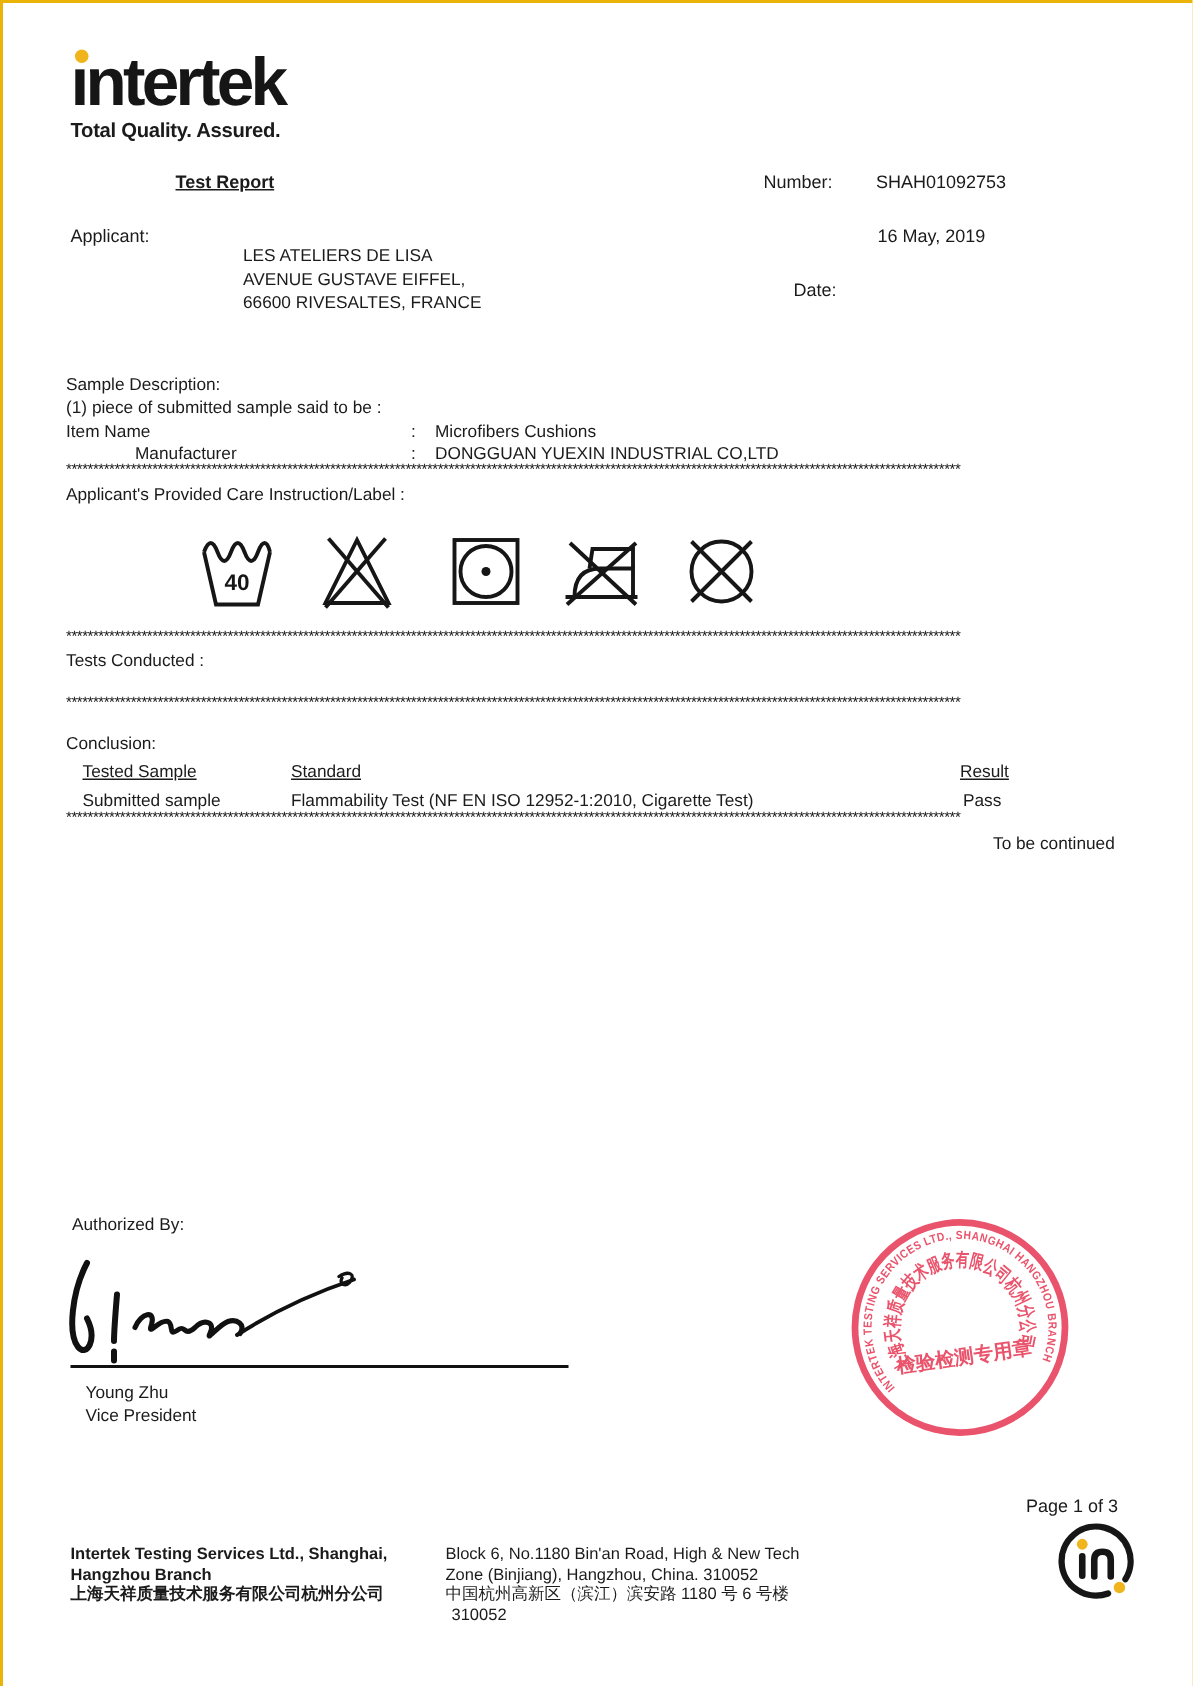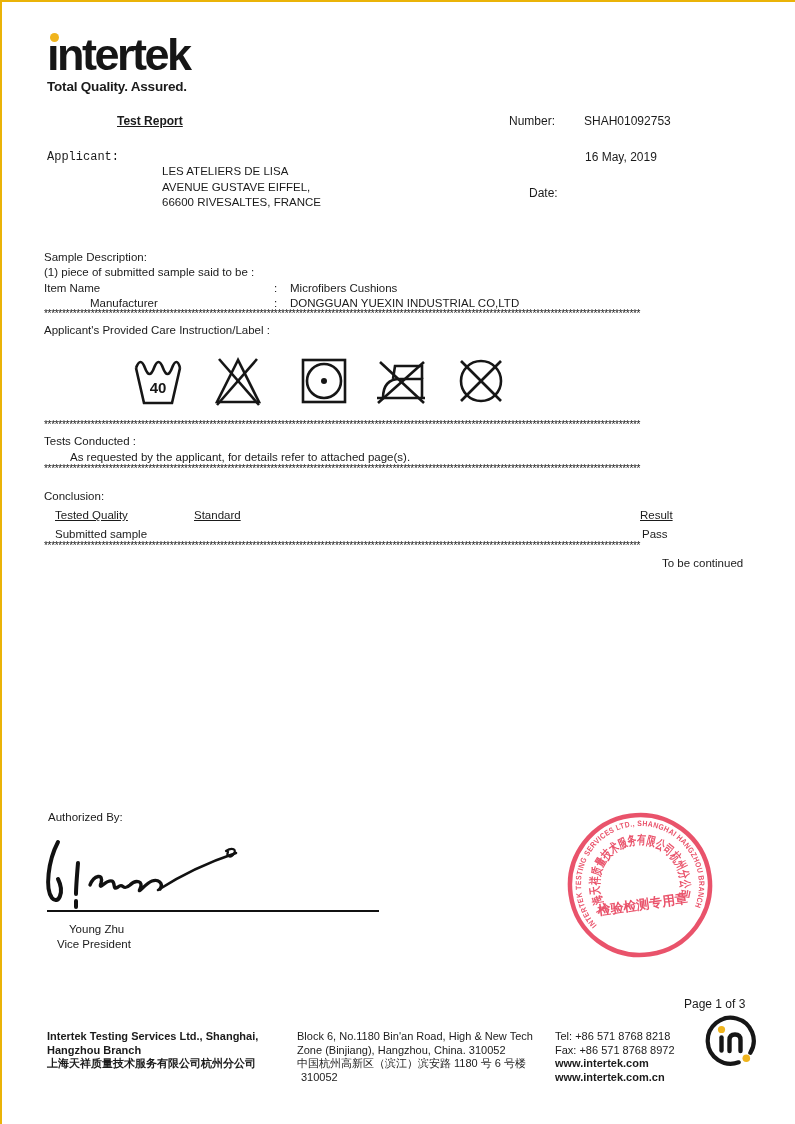--- a/index.html
+++ b/index.html
@@ -35,21 +35,21 @@
   <div class="abs" style="left:45px;top:30px;">
     <div class="logo-text">ıntertek</div>
     <div class="abs logo-dot" style="left:3px;top:1px;background:#f0b41c;"></div>
     <div class="tagline" style="margin-top:1px;">Total Quality. Assured.</div>
   </div>
 
   <div class="abs t12 b u" style="left:115px;top:112px;">Test Report</div>
   <div class="abs t12" style="left:507px;top:112px;">Number:</div>
   <div class="abs t12" style="left:582px;top:112px;">SHAH01092753</div>
 
-  <div class="abs t12" style="left:45px;top:148px;font-family:Liberation Mono, monospace;">Applicant:</div>
+  <div class="abs t12" style="left:45px;top:148px;">Applicant:</div>
   <div class="abs t12" style="left:527px;top:148px;margin-top:36px;">Date:</div>
   <div class="abs t12" style="left:583px;top:148px;">16 May, 2019</div>
 
   <div class="abs t" style="left:160px;top:162px;">
     <div>LES ATELIERS DE LISA</div>
     <div>AVENUE GUSTAVE EIFFEL,</div>
     <div>66600 RIVESALTES, FRANCE</div>
   </div>
 
   <div class="abs t" style="left:42px;top:248px;">Sample Description:</div>
@@ -101,51 +101,51 @@
     <svg width="56" height="56" viewBox="0 0 56 56" fill="none" stroke="#161616" stroke-width="2.6">
       <circle cx="28" cy="28" r="20"></circle>
       <path d="M8,8 L48,48"></path>
       <path d="M8,48 L48,8"></path>
     </svg>
   </div>
 
   <div class="abs sep" style="left:42px;top:417px;">**********************************************************************************************************************************************************************</div>
 
   <div class="abs t" style="left:42px;top:432px;">Tests Conducted :</div>
-  <div class="abs t" style="left:68px;top:448px;">As requested by the applicant, for details refer to attached page(s).</div>
 
   <div class="abs sep" style="left:42px;top:461px;">**********************************************************************************************************************************************************************</div>
 
   <div class="abs t" style="left:42px;top:487px;">Conclusion:</div>
-  <div class="abs t u" style="left:53px;top:506px;">Tested Quality</div>
+  <div class="abs t u" style="left:53px;top:506px;">Tested Sample</div>
   <div class="abs t u" style="left:192px;top:506px;">Standard</div>
   <div class="abs t u" style="left:638px;top:506px;">Result</div>
 
   <div class="abs t" style="left:53px;top:525px;">Submitted sample</div>
+  <div class="abs t" style="left:192px;top:525px;">Flammability Test (NF EN ISO 12952-1:2010, Cigarette Test)</div>
   <div class="abs t" style="left:640px;top:525px;">Pass</div>
 
   <div class="abs sep" style="left:42px;top:538px;">**********************************************************************************************************************************************************************</div>
 
   <div class="abs t" style="left:660px;top:554px;">To be continued</div>
 
   <div class="abs t" style="left:46px;top:808px;">Authorized By:</div>
 
   <div class="abs" style="left:38px;top:835px;">
     <svg width="225" height="80" viewBox="0 0 225 80" fill="none" stroke="#111" stroke-linecap="round">
       <path d="M18,5 C8,24 5,52 12,61 C18,68 25,56 18,42" stroke-width="4"></path>
       <path d="M38,26 C37,38 36,50 36,57" stroke-width="4"></path>
       <path d="M36,64 L36,70" stroke-width="4"></path>
       <path d="M50,48 C54,38 64,36 61,46 C58,55 66,42 72,44 C76,46 72,54 78,50 C84,45 82,55 90,48 C96,42 104,44 100,52 C97,58 106,46 112,44 C118,42 124,46 120,52" stroke-width="3.4"></path>
       <path d="M118,53 C132,44 160,28 196,16" stroke-width="2.6"></path>
       <path d="M186,14 C192,10 198,12 193,18 C190,21 186,19 188,15" stroke-width="2.2"></path>
     </svg>
   </div>
 
   <div class="abs sigline" style="left:45px;top:908px;width:332px;"></div>
-  <div class="abs t" style="left:55px;top:920px;margin-left:12px;">Young Zhu</div>
+  <div class="abs t" style="left:55px;top:920px;">Young Zhu</div>
   <div class="abs t" style="left:55px;top:935px;text-align:center;">Vice President</div>
 
   <div class="abs" style="left:563px;top:808px;opacity:0.92;">
     <svg width="150" height="150" viewBox="0 0 150 150">
       <g transform="rotate(-8,75,75)" fill="none" stroke="#e8455f">
         <circle cx="75" cy="75" r="70" stroke-width="4.5"></circle>
         <path id="stamp-ring-en" d="M26.7,108.8 A59,59 0 1 1 123.3,108.8" stroke="none"></path>
         <path id="stamp-ring-cn" d="M39.5,95.5 A41,41 0 1 1 110.5,95.5" stroke="none"></path>
         <text font-size="7.8" font-weight="bold" fill="#e8455f" stroke="none" letter-spacing="0.4">
           <textPath href="#stamp-ring-en" startOffset="0" textLength="252" lengthAdjust="spacingAndGlyphs">INTERTEK  TESTING  SERVICES  LTD.,  SHANGHAI  HANGZHOU  BRANCH</textPath>
@@ -166,26 +166,20 @@
     <div>上海天祥质量技术服务有限公司杭州分公司</div>
   </div>
 
   <div class="abs footer-col" style="left:295px;top:1028px;">
     <div>Block 6, No.1180 Bin'an Road, High &amp; New Tech</div>
     <div>Zone (Binjiang), Hangzhou, China. 310052</div>
     <div>中国杭州高新区（滨江）滨安路 1180 号 6 号楼</div>
     <div style="padding-left:4px;">310052</div>
   </div>
 
-  <div class="abs footer-col" style="left:553px;top:1028px;">
-    <div>Tel: +86 571 8768 8218</div>
-    <div>Fax: +86 571 8768 8972</div>
-    <div class="b">www.intertek.com</div>
-    <div class="b">www.intertek.com.cn</div>
-  </div>
 
   <div class="abs" style="left:700px;top:1012px;">
     <svg width="56" height="56" viewBox="0 0 56 56" fill="none">
       <path d="M36.7,48.3 A23,23 0 1 1 48.3,38.8" stroke="#161616" stroke-width="4.2" stroke-linecap="round"></path>
       <circle cx="44.3" cy="44.3" r="3.8" fill="#f0b41c"></circle>
       <path d="M19.5,23.5 L19.5,36.5" stroke="#161616" stroke-width="4.4" stroke-linecap="round"></path>
       <circle cx="19.5" cy="15.5" r="3.6" fill="#f0b41c"></circle>
       <path d="M27.5,37 L27.5,26 Q27.5,20.5 33,20.5 Q38.5,20.5 38.5,26 L38.5,37" stroke="#161616" stroke-width="4.4" stroke-linecap="round"></path>
     </svg>
   </div>

